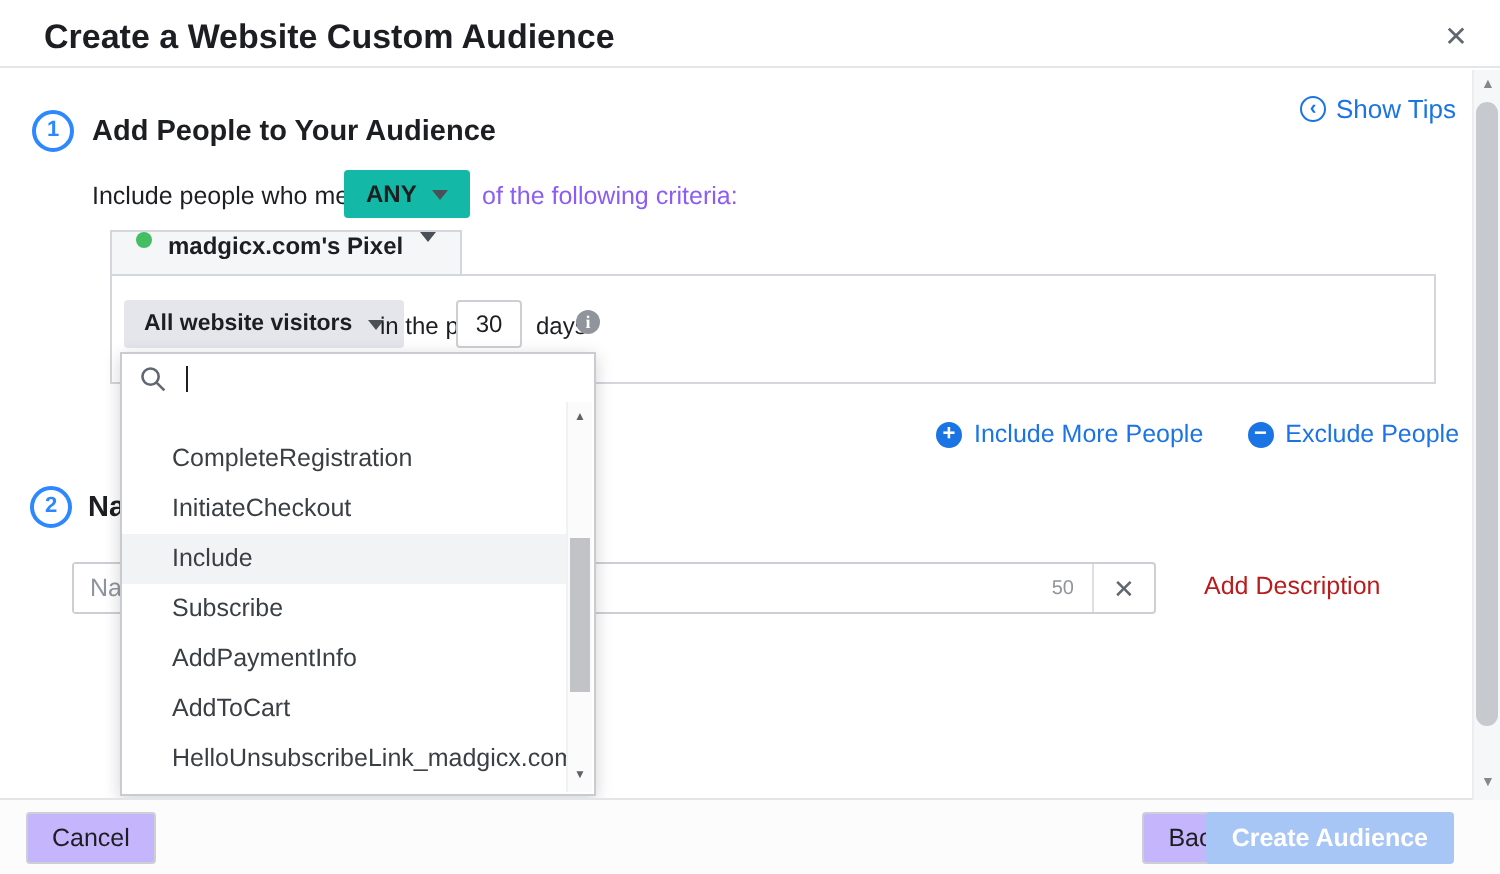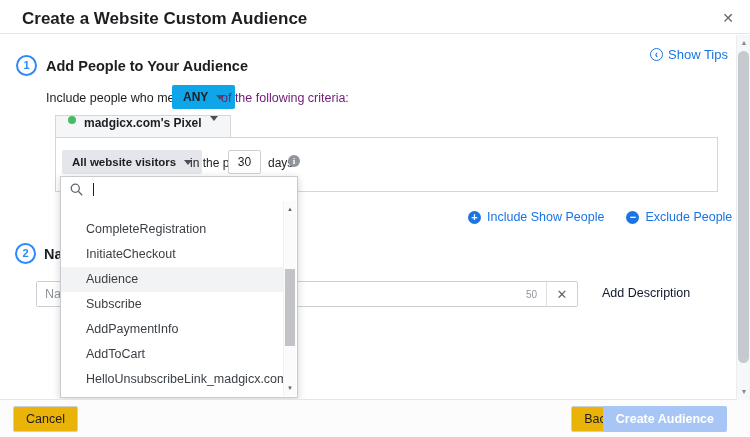--- a/index.html
+++ b/index.html
@@ -27,22 +27,22 @@
   
   .step-circle { position:absolute; width:21px; height:21px; border:2px solid #2d88ff; border-radius:50%; color:#2d88ff; font-size:11px; font-weight:bold; text-align:center; line-height:17px; background:#fff; }
   .step1-circle { left:16px; top:55px; }
   .step2-circle { left:15px; top:243px; }
   .step-title { position:absolute; font-size:14.5px; font-weight:bold; color:#1c1e21; }
   .step1-title { left:46px; top:58px; }
   .step2-title { left:44px; top:246px; }
 
   
   .sentence-prefix { position:absolute; left:46px; top:91px; font-size:12.5px; color:#1c1e21; }
-  .any-dropdown { position:absolute; left:172px; top:85px; height:24px; background:#0ea5e9; border-radius:2px; display:flex; align-items:center; gap:8px; padding:0 11px; font-size:12px; font-weight:bold; cursor:pointer; }
-  .sentence-suffix { position:absolute; left:221px; top:91px; font-size:12.5px; color:#701a75; }
+  .any-dropdown { position:absolute; left:172px; top:85px; height:24px; background:#14b8a6; border-radius:2px; display:flex; align-items:center; gap:8px; padding:0 11px; font-size:12px; font-weight:bold; cursor:pointer; }
+  .sentence-suffix { position:absolute; left:241px; top:91px; font-size:12.5px; color:#8b5cf6; }
   .caret { width:0; height:0; border-left:4px solid transparent; border-right:4px solid transparent; border-top:5px solid #4b4f56; }
 
   
   .pixel-tab { position:absolute; left:55px; top:115px; height:23px; background:#f5f6f7; border:1px solid #d3d6db; display:flex; gap:8px; padding:0 12px; font-size:12px; font-weight:bold; z-index:2; cursor:pointer; }
   .pixel-dot { width:8px; height:8px; border-radius:50%; background:#45bd62; }
 
   
   .criteria-box { position:absolute; left:55px; top:137px; width:663px; height:55px; border:1px solid #d3d6db; background:#fff; }
   .visitors-dropdown { position:absolute; left:62px; top:150px; height:24px; background:#e4e6eb; border-radius:2px; display:flex; align-items:center; gap:8px; padding:0 10px; font-size:11.5px; font-weight:bold; cursor:pointer; z-index:2; }
   .in-the-past { position:absolute; left:190px; top:156px; font-size:12px; color:#1c1e21; z-index:2; }
@@ -55,38 +55,38 @@
   .aud-link { display:flex; align-items:center; gap:6px; color:#1b74e4; font-size:12.5px; cursor:pointer; }
   .circle-icon { width:13px; height:13px; border-radius:50%; background:#1b74e4; color:#fff; font-size:11px; line-height:12px; text-align:center; font-weight:bold; }
 
   
   .name-input-wrap { position:absolute; left:36px; top:281px; width:542px; height:26px; border:1px solid #ccd0d5; border-radius:2px; background:#fff; display:flex; align-items:center; }
   .name-input { flex:1; border:none; outline:none; height:100%; padding:0 8px; font-size:12.5px; font-family:"Liberation Sans",sans-serif; color:#1c1e21; }
   .name-input::placeholder { color:#90949c; }
   .char-counter { font-size:10px; color:#90949c; padding-right:9px; }
   .input-divider { width:1px; height:100%; background:#dddfe2; }
   .clear-name { width:30px; text-align:center; font-size:13px; color:#606770; cursor:pointer; }
-  .add-description { position:absolute; left:602px; top:286px; font-size:12.5px; color:#0f172a; cursor:pointer; }
+  .add-description { position:absolute; left:602px; top:286px; font-size:12.5px; color:#b91c1c; cursor:pointer; }
 
   
   .event-dropdown { position:absolute; left:60px; top:176px; width:238px; height:222px; background:#fff; border:1px solid #c8ccd0; box-shadow:0 2px 8px rgba(0,0,0,0.18); z-index:10; }
   .search-row { position:absolute; left:0; top:0; right:0; height:24px; display:flex; align-items:center; padding-left:9px; }
   .text-cursor { display:inline-block; width:1px; height:13px; background:#1c1e21; margin-left:10px; }
   .event-list { position:absolute; left:0; top:24px; right:14px; bottom:0; overflow:hidden;margin-top:16px; }
   .event-item { height:25px; line-height:25px; padding-left:25px; font-size:12.5px; color:#3a3f44; cursor:pointer; white-space:nowrap; }
   .event-item.highlighted { background:#f2f3f5; }
   .dd-scrollbar { position:absolute; right:1px; top:24px; bottom:1px; width:13px; background:#fbfbfc; border-left:1px solid #f0f1f2; }
   .dd-scrollbar .arrow { position:absolute; left:0; width:12px; height:12px; font-size:6px; color:#5f6368; text-align:center; line-height:12px; }
   .dd-scrollbar .arrow.up { top:2px; }
   .dd-scrollbar .arrow.down { bottom:2px; }
   .dd-scrollbar .thumb { position:absolute; left:1px; top:68px; width:10px; height:77px; background:#c1c3c7; }
 
   
   .modal-footer { position:absolute; left:0; right:0; bottom:0; height:38px; background:#fcfcfd; border-top:1px solid #e3e5e8; z-index:15; }
-  .btn { position:absolute; top:6px; height:26px; border:1px solid #ccd0d5; border-radius:2px; background:#eab308; font-size:12.5px; font-family:"Liberation Sans",sans-serif; color:#1c1e21; padding:0 12px; cursor:pointer; }
+  .btn { position:absolute; top:6px; height:26px; border:1px solid #ccd0d5; border-radius:2px; background:#c4b5fd; font-size:12.5px; font-family:"Liberation Sans",sans-serif; color:#1c1e21; padding:0 12px; cursor:pointer; }
   .btn-cancel { left:13px; }
   .btn-back { right:125px; }
   .btn-create { right:23px; border:none; background:#a8c6f5; color:#fff; font-weight:bold; padding:0 13px; cursor:default; }
 
   .search-svg { display:block; }
 </style>
 </head>
 <body>
 
 <div class="modal">
@@ -129,21 +129,21 @@
     <span class="caret"></span>
   </div>
   <span class="in-the-past">in the past</span>
   <input class="days-input" value="30" style="">
   <span class="days-label">days</span>
   <span class="info-icon">i</span>
 
   <div class="audience-links">
     <div class="aud-link">
       <span class="circle-icon">+</span>
-      <span>Include Show People</span>
+      <span>Include More People</span>
     </div>
     <div class="aud-link">
       <span class="circle-icon">−</span>
       <span>Exclude People</span>
     </div>
   </div>
 
   <div class="step-circle step2-circle">2</div>
   <div class="step-title step2-title">Name Your Audience</div>
 
@@ -159,21 +159,21 @@
     <div class="search-row">
       <svg class="search-svg" width="13" height="13" viewBox="0 0 16 16">
         <circle cx="6.5" cy="6.5" r="5" fill="none" stroke="#606770" stroke-width="1.6"></circle>
         <line x1="10.2" y1="10.2" x2="15" y2="15" stroke="#606770" stroke-width="1.6"></line>
       </svg>
       <span class="text-cursor"></span>
     </div>
     <div class="event-list">
       <div class="event-item">CompleteRegistration</div>
       <div class="event-item">InitiateCheckout</div>
-      <div class="event-item highlighted">Audience</div>
+      <div class="event-item highlighted">Include</div>
       <div class="event-item">Subscribe</div>
       <div class="event-item">AddPaymentInfo</div>
       <div class="event-item">AddToCart</div>
       <div class="event-item">HelloUnsubscribeLink_madgicx.com</div>
     </div>
     <div class="dd-scrollbar">
       <div class="arrow up">▲</div>
       <div class="thumb"></div>
       <div class="arrow down">▼</div>
     </div>

